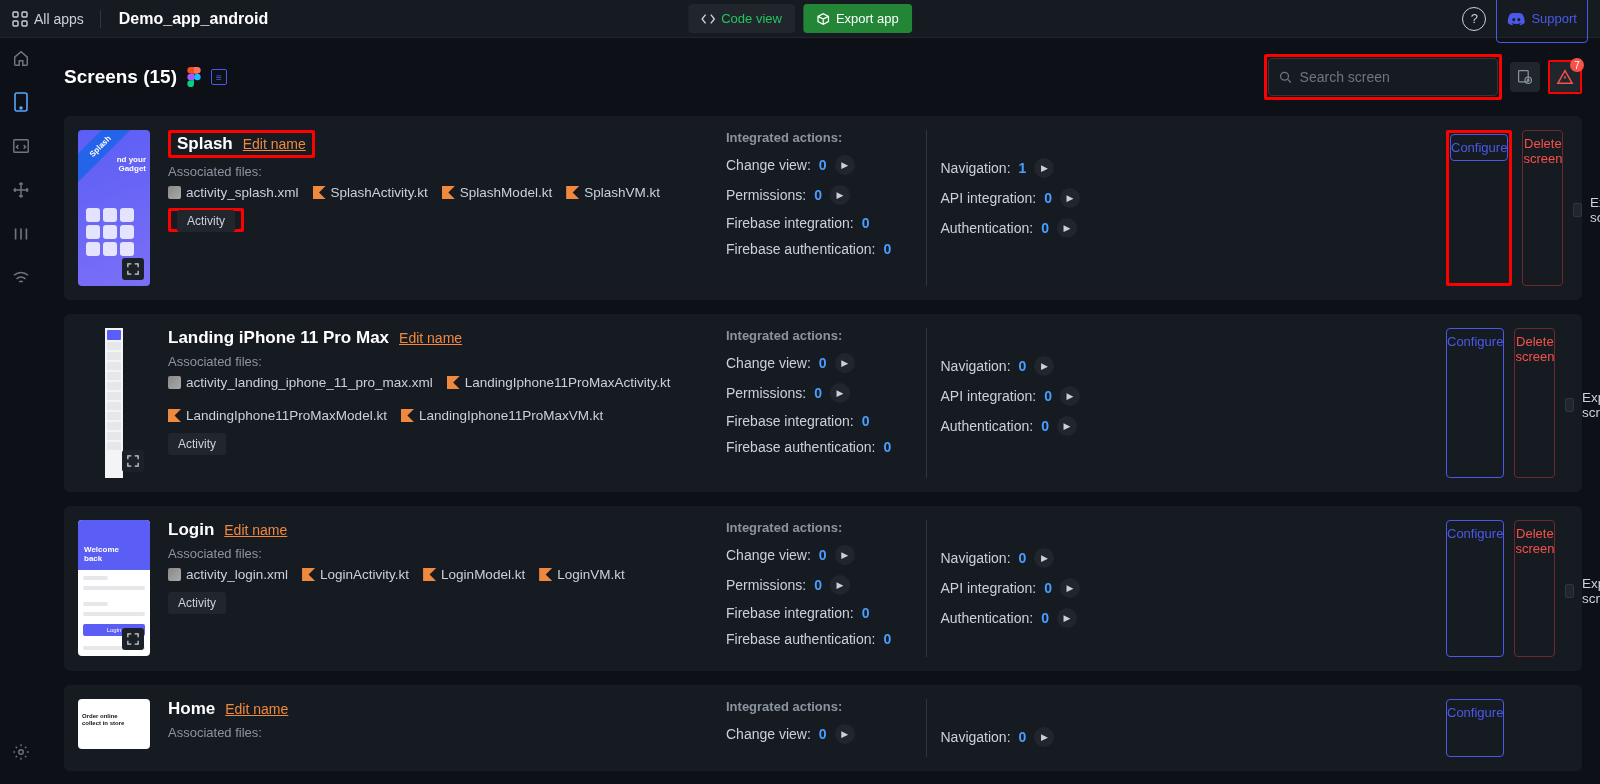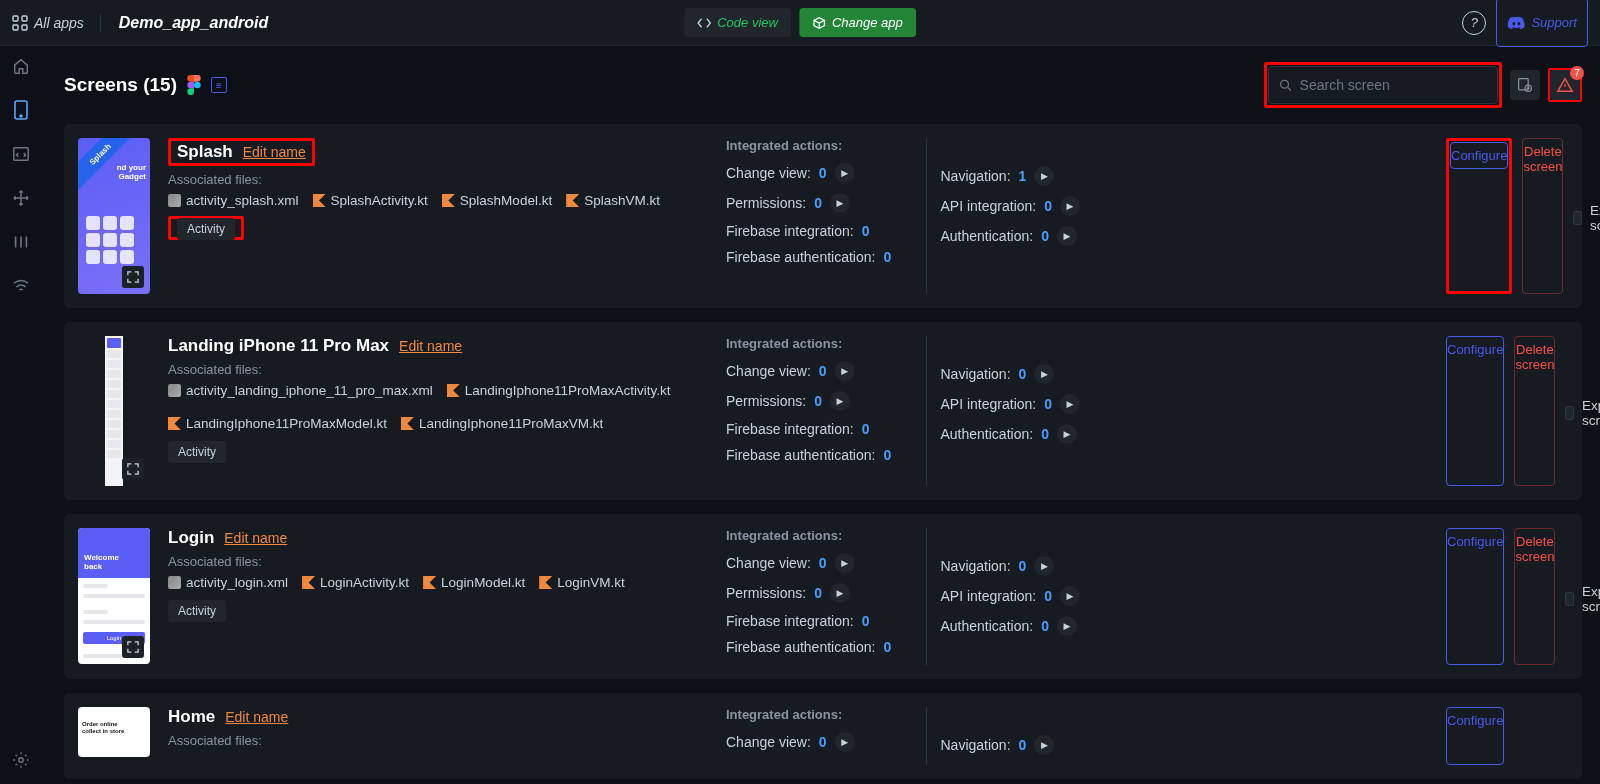--- a/index.html
+++ b/index.html
@@ -1,17 +1,17 @@
 <!DOCTYPE html>
 <html><head>
 <meta charset="utf-8">
 <style>
 * { margin:0; padding:0; box-sizing:border-box; }
 body { background:#0d1117; color:#c9d1d9; font-family:-apple-system,BlinkMacSystemFont,"Segoe UI",Helvetica,Arial,sans-serif; font-size:14px; width:1600px; height:784px; overflow:hidden; }
-.topbar { height:46px; background:#161b22; display:flex; align-items:center; padding:0 12px; gap:16px; border-bottom:1px solid #21262d;font-style:italic;}
+.topbar { height:38px; background:#161b22; display:flex; align-items:center; padding:0 12px; gap:16px; border-bottom:1px solid #21262d;}
 .topbar .apps-icon{display:inline-flex;align-items:center;gap:6px;color:#c9d1d9;}
 .topbar .app-title{color:#fff;font-weight:600;font-size:16px;padding-left:18px;border-left:1px solid #30363d;}
 .topbar .center{position:absolute;left:50%;transform:translateX(-50%);display:flex;gap:8px;}
 .btn{display:inline-flex;align-items:center;gap:6px;padding:6px 12px;border-radius:4px;font-size:13px;border:1px solid transparent;cursor:pointer;}
 .btn-dark{background:#21262d;color:#22c55e;}
 .btn-green{background:#238636;color:#fff;font-weight:500;}
 .topbar .right{margin-left:auto;display:flex;align-items:center;gap:10px;}
 .icon-circle{width:24px;height:24px;border:1.5px solid #c9d1d9;border-radius:50%;display:flex;align-items:center;justify-content:center;font-size:13px;color:#c9d1d9;}
 .support-btn{display:flex;align-items:center;gap:6px;border:1px solid #4a5ae8;color:#4a5ae8;border-radius:4px;padding:16px 10px;font-size:13px;}
 .shell{display:flex;height:738px;}
@@ -97,21 +97,21 @@
     <div class="btn btn-dark">
       <svg width="14" height="14" viewBox="0 0 16 16" fill="none" stroke="#c9d1d9" stroke-width="1.6">
           <path d="M5 3L1 8l4 5M11 3l4 5-4 5"></path>
         </svg>
       <span>Code view</span>
     </div>
     <div class="btn btn-green">
       <svg width="14" height="14" viewBox="0 0 16 16" fill="none" stroke="#fff" stroke-width="1.4">
           <path d="M2 5l6-3 6 3v6l-6 3-6-3V5z M2 5l6 3 6-3 M8 8v6"></path>
         </svg>
-      <span>Change app</span>
+      <span>Export app</span>
     </div>
   </div>
   <div class="right">
     <div class="icon-circle">?</div>
     <div class="support-btn">
       <svg width="18" height="14" viewBox="0 0 24 18" fill="#4a5ae8">
           <path d="M20 2c-1.5-.7-3-1.2-4.7-1.5l-.4.8c-1.8-.3-3.6-.3-5.4 0L9 .5C7.4.8 5.8 1.3 4.3 2 1.5 6.2.7 10.3 1.1 14.3c2 1.5 4 2.4 5.9 3l.9-1.5c-.7-.3-1.4-.6-2-1l.5-.4c3.8 1.8 8 1.8 11.8 0l.5.4c-.6.4-1.3.7-2 1l.9 1.5c1.9-.6 3.9-1.5 5.9-3 .5-4.7-.8-8.7-3.5-12.3zM9 12c-1 0-1.9-1-1.9-2.1S8 7.8 9 7.8s1.9 1 1.9 2.1S10 12 9 12zm6.9 0c-1 0-1.9-1-1.9-2.1s.9-2.1 1.9-2.1 1.9 1 1.9 2.1-.8 2.1-1.9 2.1z"></path>
         </svg>
       <span>Support</span>
     </div>

